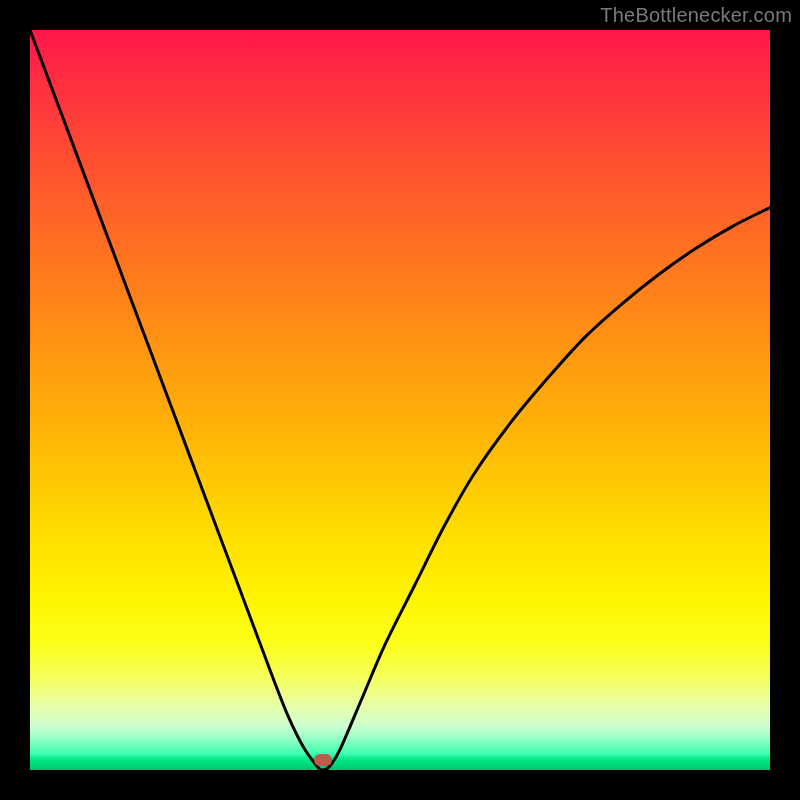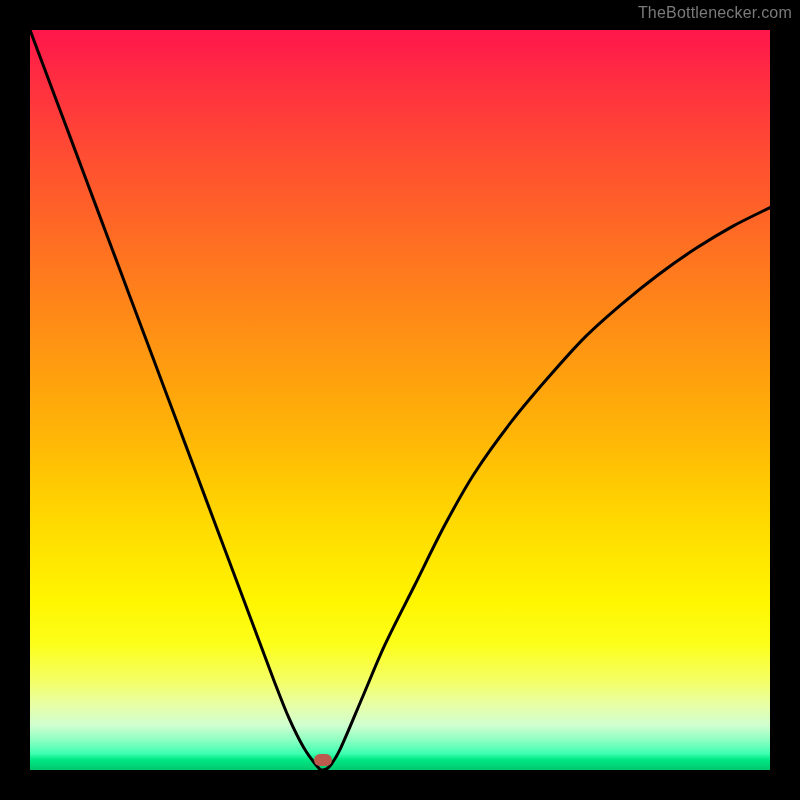--- a/index.html
+++ b/index.html
@@ -65,21 +65,21 @@
     width: 18px;
     height: 12px;
     background: #bb5a4d;
     border-radius: 6px / 6px;
   }
   .watermark {
     position: absolute;
     top: 4px;
     right: 8px;
     color: #7a7a7a;
-    font-size: 16px;
+    font-size: 20px;
     letter-spacing: 0.2px;
     font-weight: 500;
   }
 </style>
 </head>
 <body>
 
 <div class="frame">
 
   <div class="plot-area">

